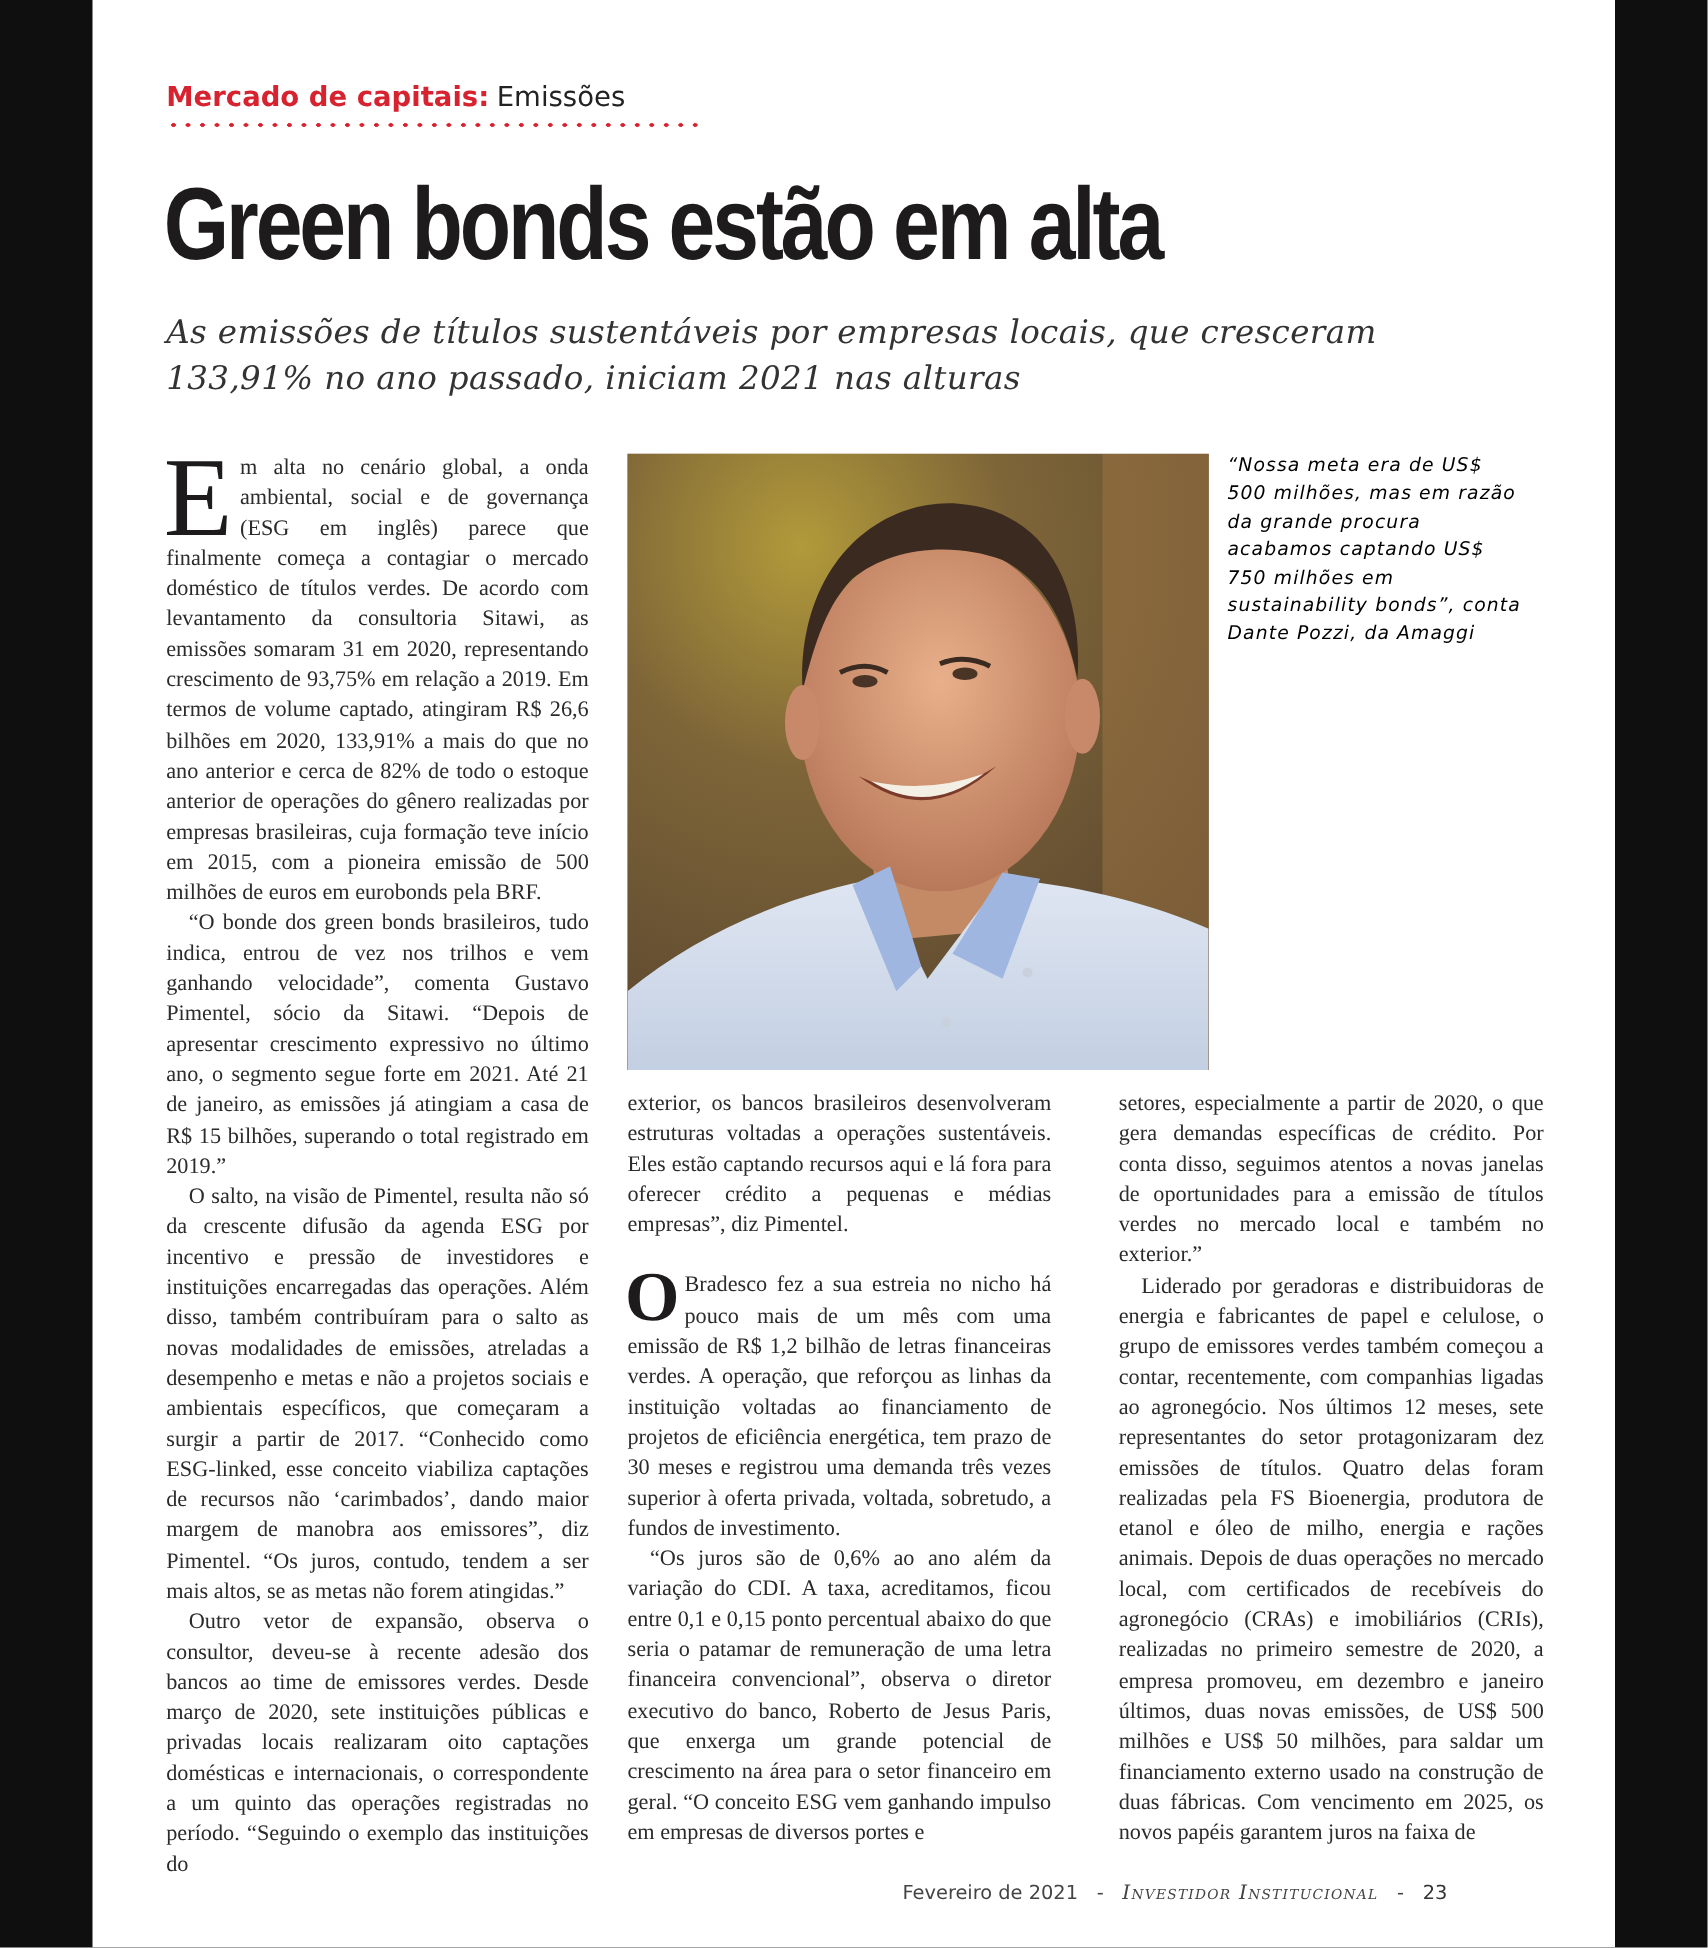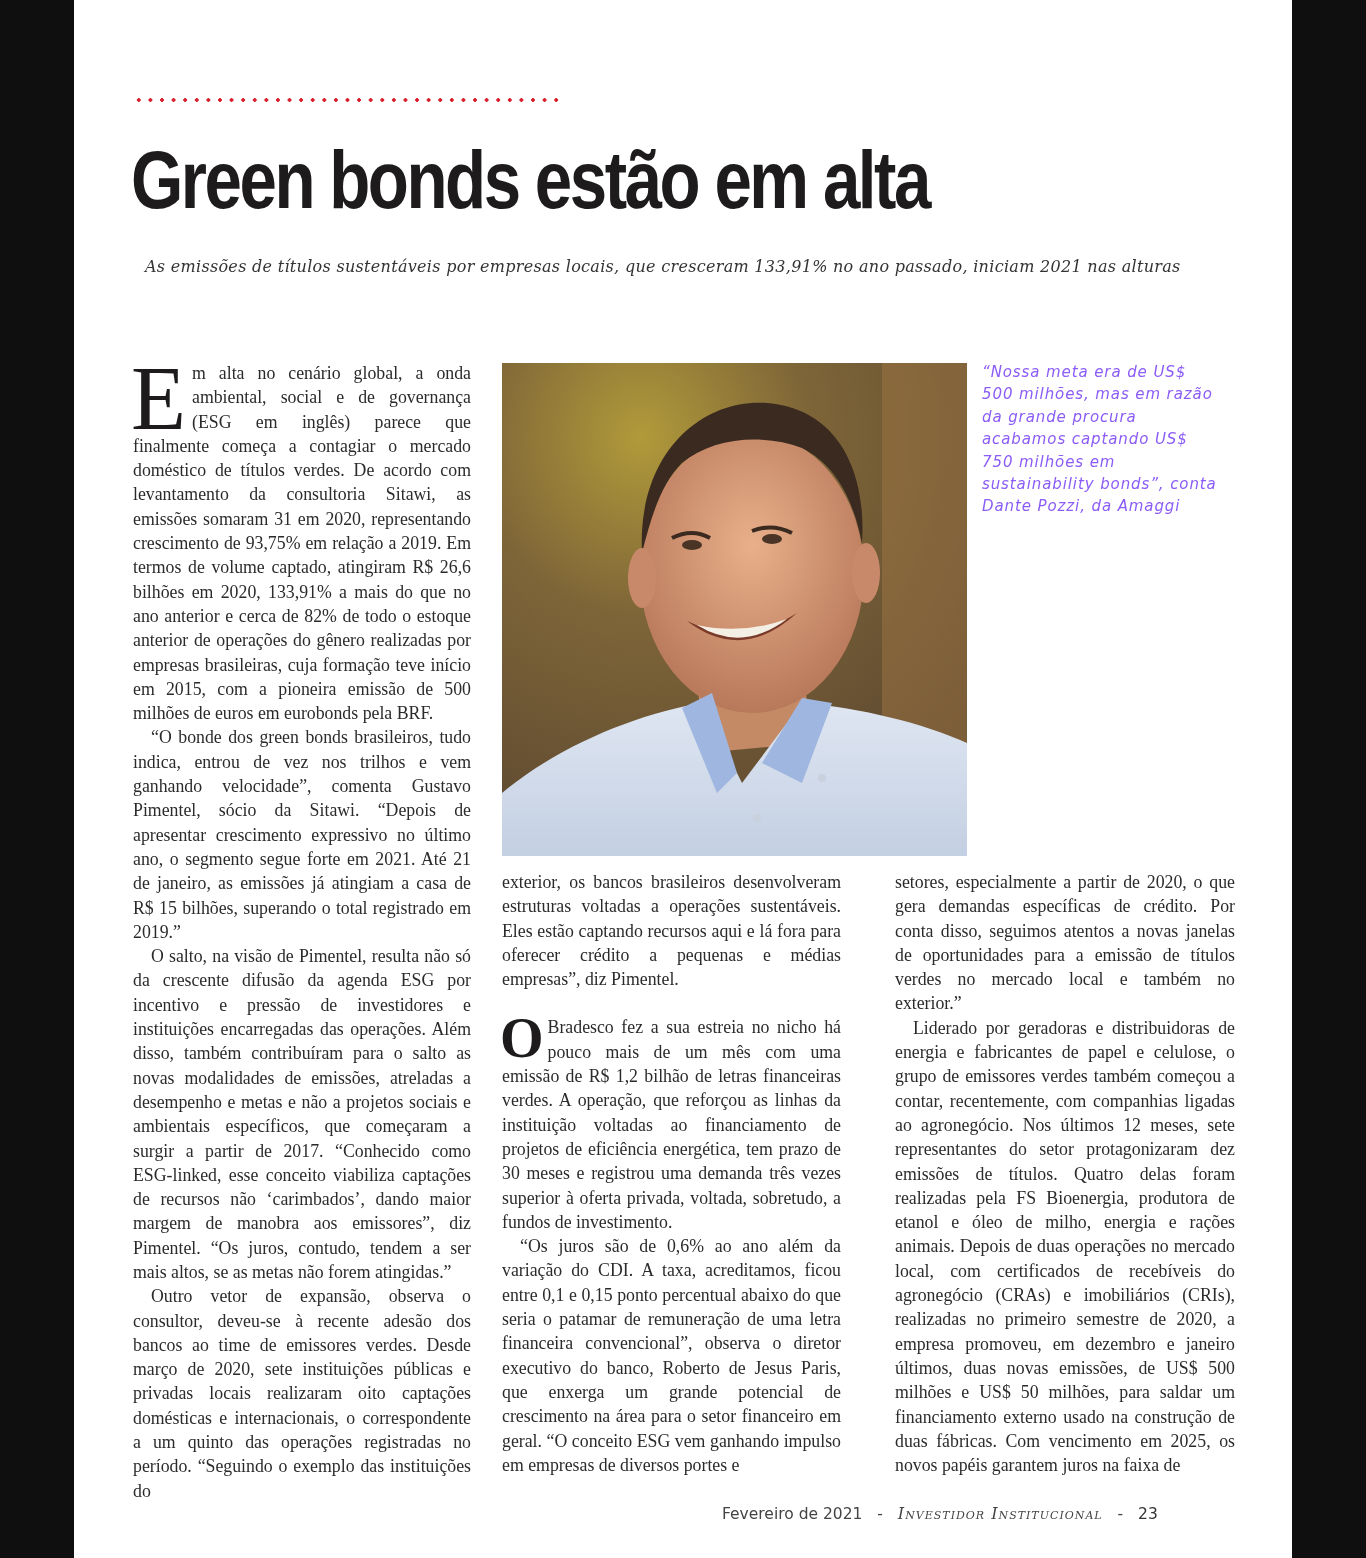--- a/index.html
+++ b/index.html
@@ -45,25 +45,24 @@
     transform: scaleX(0.82);
     transform-origin: left top;
     white-space: nowrap;
   }
   .dek {
     position: absolute;
     left: 59px; top: 248px;
     width: 1060px;
     font-family: "DejaVu Serif", serif;
     font-style: italic;
-    font-size: 16px;
+    font-size: 26px;
     line-height: 37px;
     color: #333;
     letter-spacing: 0.3px;
-    margin-left: 12px;
   }
   .col {
     position: absolute;
     font-family: "Liberation Serif", serif;
     font-size: 17.8px;
     line-height: 24.3px;
     color: #2b2b2b;
     text-align: justify;
     hyphens: manual;
   }
@@ -101,21 +100,21 @@
   }
   .photo svg { display: block; }
   .quote {
     position: absolute;
     left: 908px; top: 361px;
     width: 240px;
     font-family: "DejaVu Sans", sans-serif;
     font-style: italic;
     font-size: 15px;
     line-height: 22.4px;
-    color: #8b5cf6;
+    color: #000000;
     letter-spacing: 0.9px;
   }
   .footer {
     position: absolute;
     left: 648px; top: 1502px;
     font-family: "DejaVu Sans", sans-serif;
     font-size: 15.5px;
     line-height: 24px;
     color: #444;
     white-space: nowrap;
@@ -128,20 +127,23 @@
     font-size: 16px;
   }
   .footer .sep { margin: 0 10px; }
   .footer .num { font-weight: normal; color: #333; }
 </style>
 </head>
 <body>
 
 <div class="page">
 
+  <div class="kicker">
+    <span class="section">Mercado de capitais:</span><span class="sub">Emissões</span>
+  </div>
   <div class="dots"></div>
 
   <h1 class="headline" style="margin:0">Green bonds estão em alta</h1>
 
   <div class="dek">As emissões de títulos sustentáveis por empresas locais, que cresceram 133,91% no ano passado, iniciam 2021 nas alturas</div>
 
   <div class="col col1">
     <p class="noindent"><span class="dropcap">E</span><span>m alta no cenário global, a onda ambiental, social e de governança (ESG em inglês) parece que finalmente começa a contagiar o mercado doméstico de títulos verdes. De acordo com levantamento da consultoria Sitawi, as emissões somaram 31 em 2020, representando crescimento de 93,75% em relação a 2019. Em termos de volume captado, atingiram R$ 26,6 bilhões em 2020, 133,91% a mais do que no ano anterior e cerca de 82% de todo o estoque anterior de operações do gênero realizadas por empresas brasileiras, cuja formação teve início em 2015, com a pioneira emissão de 500 milhões de euros em eurobonds pela BRF.</span></p>
     <p>“O bonde dos green bonds brasileiros, tudo indica, entrou de vez nos trilhos e vem ganhando velocidade”, comenta Gustavo Pimentel, sócio da Sitawi. “Depois de apresentar crescimento expressivo no último ano, o segmento segue forte em 2021. Até 21 de janeiro, as emissões já atingiam a casa de R$ 15 bilhões, superando o total registrado em 2019.”</p>
     <p>O salto, na visão de Pimentel, resulta não só da crescente difusão da agenda ESG por incentivo e pressão de investidores e instituições encarregadas das operações. Além disso, também contribuíram para o salto as novas modalidades de emissões, atreladas a desempenho e metas e não a projetos sociais e ambientais específicos, que começaram a surgir a partir de 2017. “Conhecido como ESG-linked, esse conceito viabiliza captações de recursos não ‘carimbados’, dando maior margem de manobra aos emissores”, diz Pimentel. “Os juros, contudo, tendem a ser mais altos, se as metas não forem atingidas.”</p>

